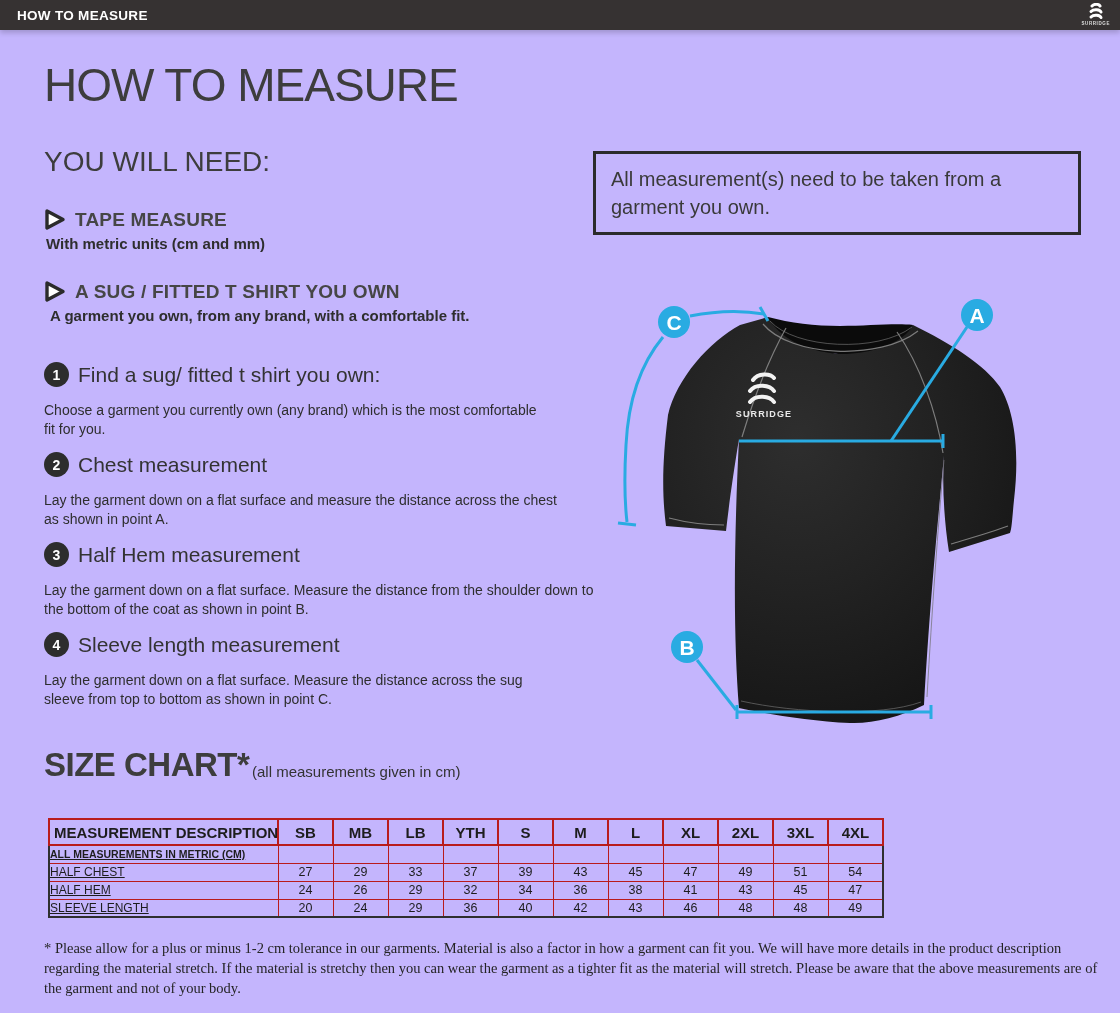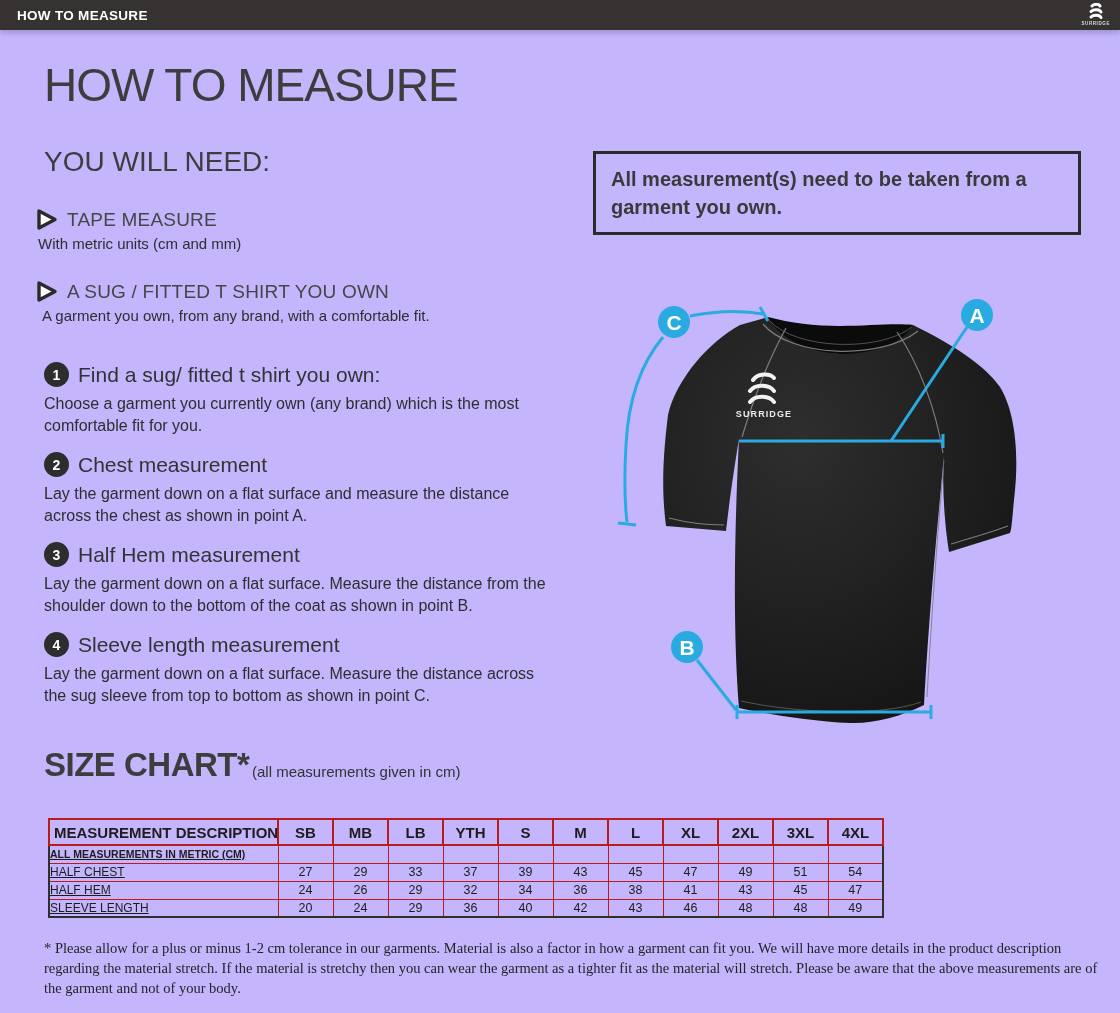--- a/index.html
+++ b/index.html
@@ -19,45 +19,45 @@
     box-shadow:0 3px 5px rgba(0,0,0,0.18);}
   .topbar-title{color:#fff;font-size:13.5px;font-weight:bold;letter-spacing:.3px;}
   .bar-logo{display:flex;flex-direction:column;align-items:center;line-height:1;}
   .bar-logo-text{color:#ddd;font-size:4.5px;font-weight:bold;letter-spacing:.6px;margin-top:1px;}
 
   
   .h1{position:absolute;left:44px;top:58px;font-size:46px;font-weight:400;color:var(--ink);letter-spacing:-1px;}
   .h2-need{position:absolute;left:44px;top:146px;font-size:28px;font-weight:400;color:var(--ink);}
 
   
-  .need-item{position:absolute;left:36px;}
+  .need-item{position:absolute;left:44px;font-weight:bold;}
   .need-item.first{top:208px;}
   .need-item.second{top:280px;}
   .need-title-row{display:flex;align-items:center;gap:9px;}
   .need-title{font-size:19px;color:#464646;letter-spacing:.2px;}
   .need-desc{font-size:15px;color:var(--body-ink);margin-top:4px;}
   .need-item.first .need-desc{margin-left:2px;text-align:right;}
   .need-item.second .need-desc{margin-left:6px;}
 
   
   .step{position:absolute;left:44px;}
   .step.s1{top:362px;}.step.s2{top:452px;}.step.s3{top:542px;}.step.s4{top:632px;}
   .step-head{display:flex;align-items:center;gap:9px;}
   .step-num{width:25px;height:25px;border-radius:50%;background:#2d2d2d;color:#fff;
     font-size:14px;font-weight:bold;display:flex;align-items:center;justify-content:center;flex:0 0 25px;}
   .step-title{font-size:21px;color:#333;}
-  .step-desc{font-size:16px;line-height:1.38;margin-top:6px;color:var(--body-ink);}
+  .step-desc{font-size:14px;line-height:1.38;margin-top:14px;color:var(--body-ink);}
   .step.s1 .step-desc{max-width:505px;}
   .step.s2 .step-desc{max-width:515px;}
   .step.s3 .step-desc{max-width:560px;}
   .step.s4 .step-desc{max-width:505px;}
 
   
   .note-box{position:absolute;left:593px;top:151px;width:488px;height:84px;border:3px solid #2b2b2b;
-    padding:11px 15px;font-size:20px;font-weight:bold;color:#3a3a3a;line-height:1.4;}
+    padding:11px 15px;font-size:20px;font-weight:normal;color:#3a3a3a;line-height:1.4;}
 
   
   .shirt-wrap{position:absolute;left:600px;top:265px;width:500px;height:540px;}
   .blue-stroke{stroke:var(--accent);stroke-width:3;fill:none;}
   .blue-fill{fill:var(--accent);}
   .badge-letter{fill:#fff;font-size:21px;font-weight:bold;font-family:"Liberation Sans",sans-serif;}
   .stitch{stroke:#8d8d8d;stroke-width:1.2;fill:none;opacity:.85;}
   .stitch-soft{stroke:#6f6f6f;stroke-width:1;fill:none;opacity:.7;}
   .logo-wave{stroke:#f2f2f2;stroke-width:4;fill:none;stroke-linecap:round;}
   .shirt-logo-text{fill:#e9e9e9;font-size:9px;font-weight:bold;letter-spacing:1.1px;font-family:"Liberation Sans",sans-serif;}

